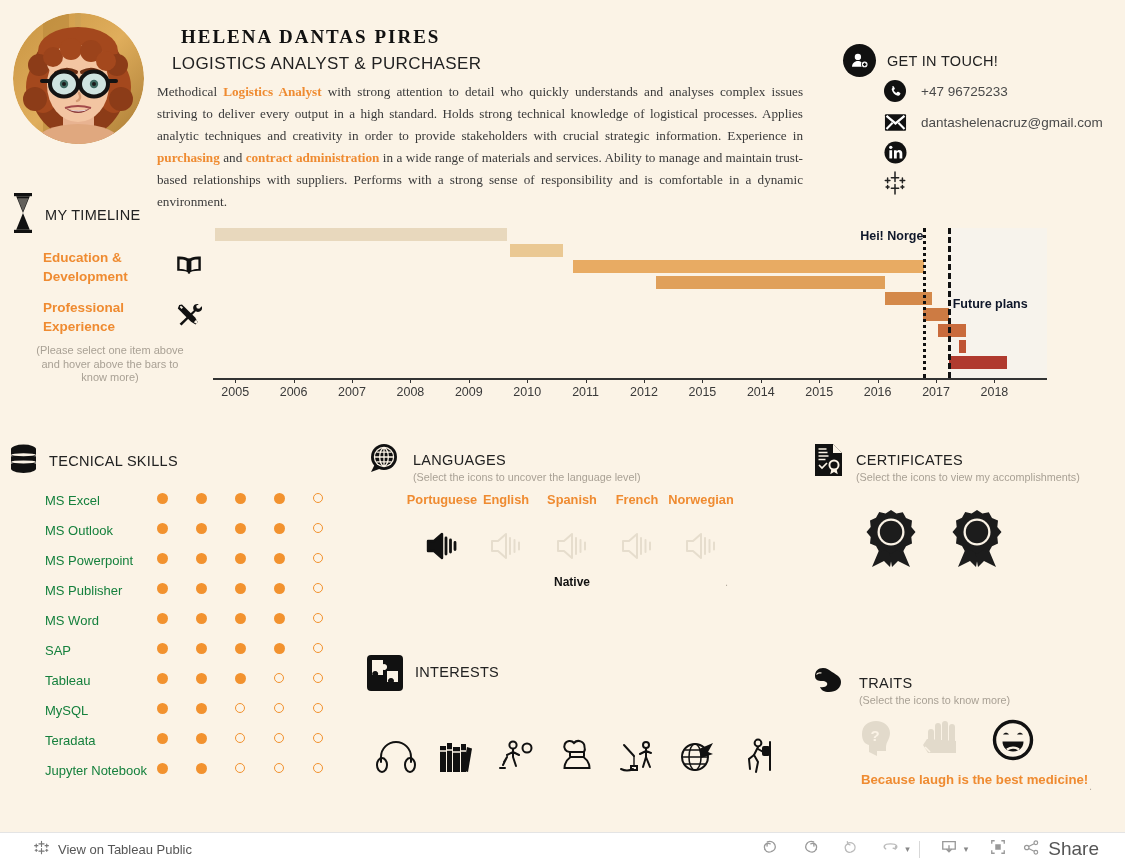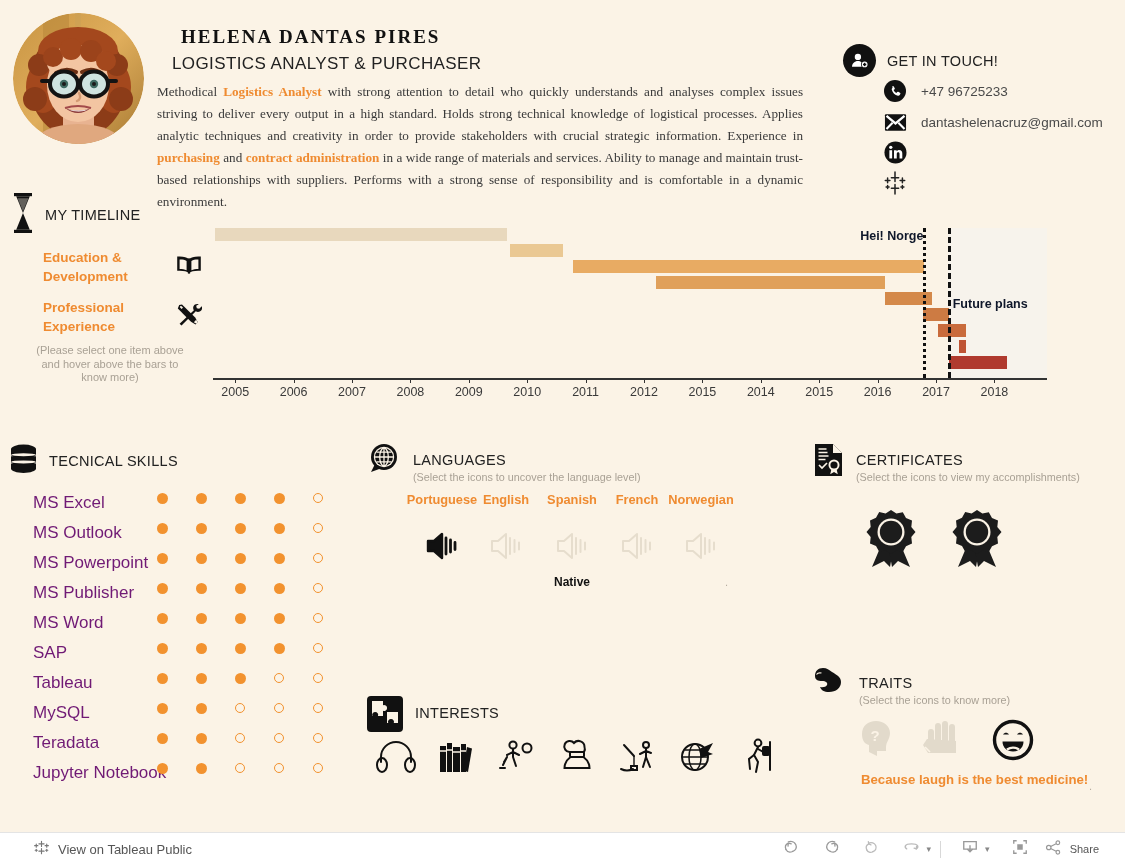--- a/index.html
+++ b/index.html
@@ -60,21 +60,21 @@
   .ticklbl{position:absolute;top:385px;font-size:12.5px;color:#3a3a3a;transform:translateX(-50%);}
 
   
   .sec-head{position:absolute;display:flex;align-items:flex-start;gap:12px;}
   .sec-head .tt{font-size:14.5px;letter-spacing:.3px;color:#222;padding-top:9px;}
   .sec-head .tt small{display:block;font-size:10.8px;color:#a9a195;letter-spacing:0;padding-top:3px;font-weight:normal;}
 
   
   .skills{position:absolute;left:33px;top:488px;}
   .skill-row{position:relative;height:30px;}
-  .skill-name{position:absolute;left:0;top:5px;font-size:17px;color:#701a75;white-space:nowrap;}
+  .skill-name{position:absolute;left:12px;top:5px;font-size:13px;color:#15803d;white-space:nowrap;}
   .dot{position:absolute;top:5px;width:11px;height:11px;border-radius:50%;}
   .dot.full{background:#f2922f;}
   .dot.empty{border:1.8px solid #f2922f;width:8px;height:8px;background:transparent;}
 
   
   .lang-name{position:absolute;font-size:12.8px;font-weight:bold;color:#ef8b31;transform:translateX(-50%);white-space:nowrap;}
   .lang-ic{position:absolute;transform:translateX(-50%);}
   .lang-lvl{position:absolute;font-size:12px;font-weight:bold;color:#111;transform:translateX(-50%);}
 
   
@@ -83,21 +83,21 @@
 
   
   .footer{position:absolute;left:0;top:832px;width:1125px;height:32px;background:#fff;
     border-top:1px solid #e4e4e4;display:flex;align-items:center;}
   .foot-left{display:flex;align-items:center;gap:8px;margin-left:33px;}
   .foot-left .fl{font-size:13px;color:#555;}
   .foot-right{margin-left:auto;display:flex;align-items:center;gap:0px;margin-right:18px;}
   .fbtn{width:40px;height:32px;display:flex;align-items:center;justify-content:center;}
   .fsep{width:1px;height:17px;background:#d8d8d8;margin:0 9px;}
   .share{display:flex;align-items:center;gap:7px;padding:0 8px 0 4px;}
-  .share .s{font-size:11px;color:#555;}
+  .share .s{font-size:19px;color:#555;}
   .caret{font-size:9px;color:#888;margin-left:-5px;}
 </style>
 </head>
 <body>
 
 <div class="viz">
 
   <div class="photo">
     <svg width="131" height="131" viewBox="0 0 131 131" aria-hidden="true">
       <defs>
@@ -483,21 +483,21 @@
         </svg></div>
       <div style="position: absolute; left: 977px; top: 508px; transform: translateX(-50%);"><svg width="58" height="62" viewBox="0 0 58 62">
           <path d="M18 40l-8 19 12-6 6 6 3-17z" fill="#1c1c1c"></path>
           <path d="M40 40l8 19-12-6-6 6-3-17z" fill="#1c1c1c"></path>
           <path d="M29 2l5.4 3.6 6.4-1.3 3.2 5.7 6 2.6-.7 6.5 4.2 5-4.2 5 .7 6.5-6 2.6-3.2 5.7-6.4-1.3L29 46l-5.4-3.6-6.4 1.3-3.2-5.7-6-2.6.7-6.5-4.2-5 4.2-5-.7-6.5 6-2.6 3.2-5.7 6.4 1.3z" fill="#1c1c1c"></path>
           <circle cx="29" cy="24" r="13.5" fill="#fbf3e6"></circle>
           <circle cx="29" cy="24" r="11.2" fill="#1c1c1c"></circle>
         </svg></div>
     </div>
 
-  <div class="sec-head" style="left:367px;top:696px;">
+  <div class="sec-head" style="left:367px;top:655px;">
     <span>
       <svg width="36" height="36" viewBox="0 0 36 36">
           <rect width="36" height="36" rx="4" fill="#111"></rect>
           <path d="M5 5h11v4.2a3 3 0 1 1 0 5.6V20H11a3 3 0 1 0-5.6 0H5z" fill="#fbf3e6"></path>
           <path d="M20 16h11v11h-4.2a3 3 0 1 0-5.6 0H20z" fill="#fbf3e6"></path>
         </svg>
     </span>
     <span class="tt">INTERESTS</span>
   </div>
   <div id="interests">

